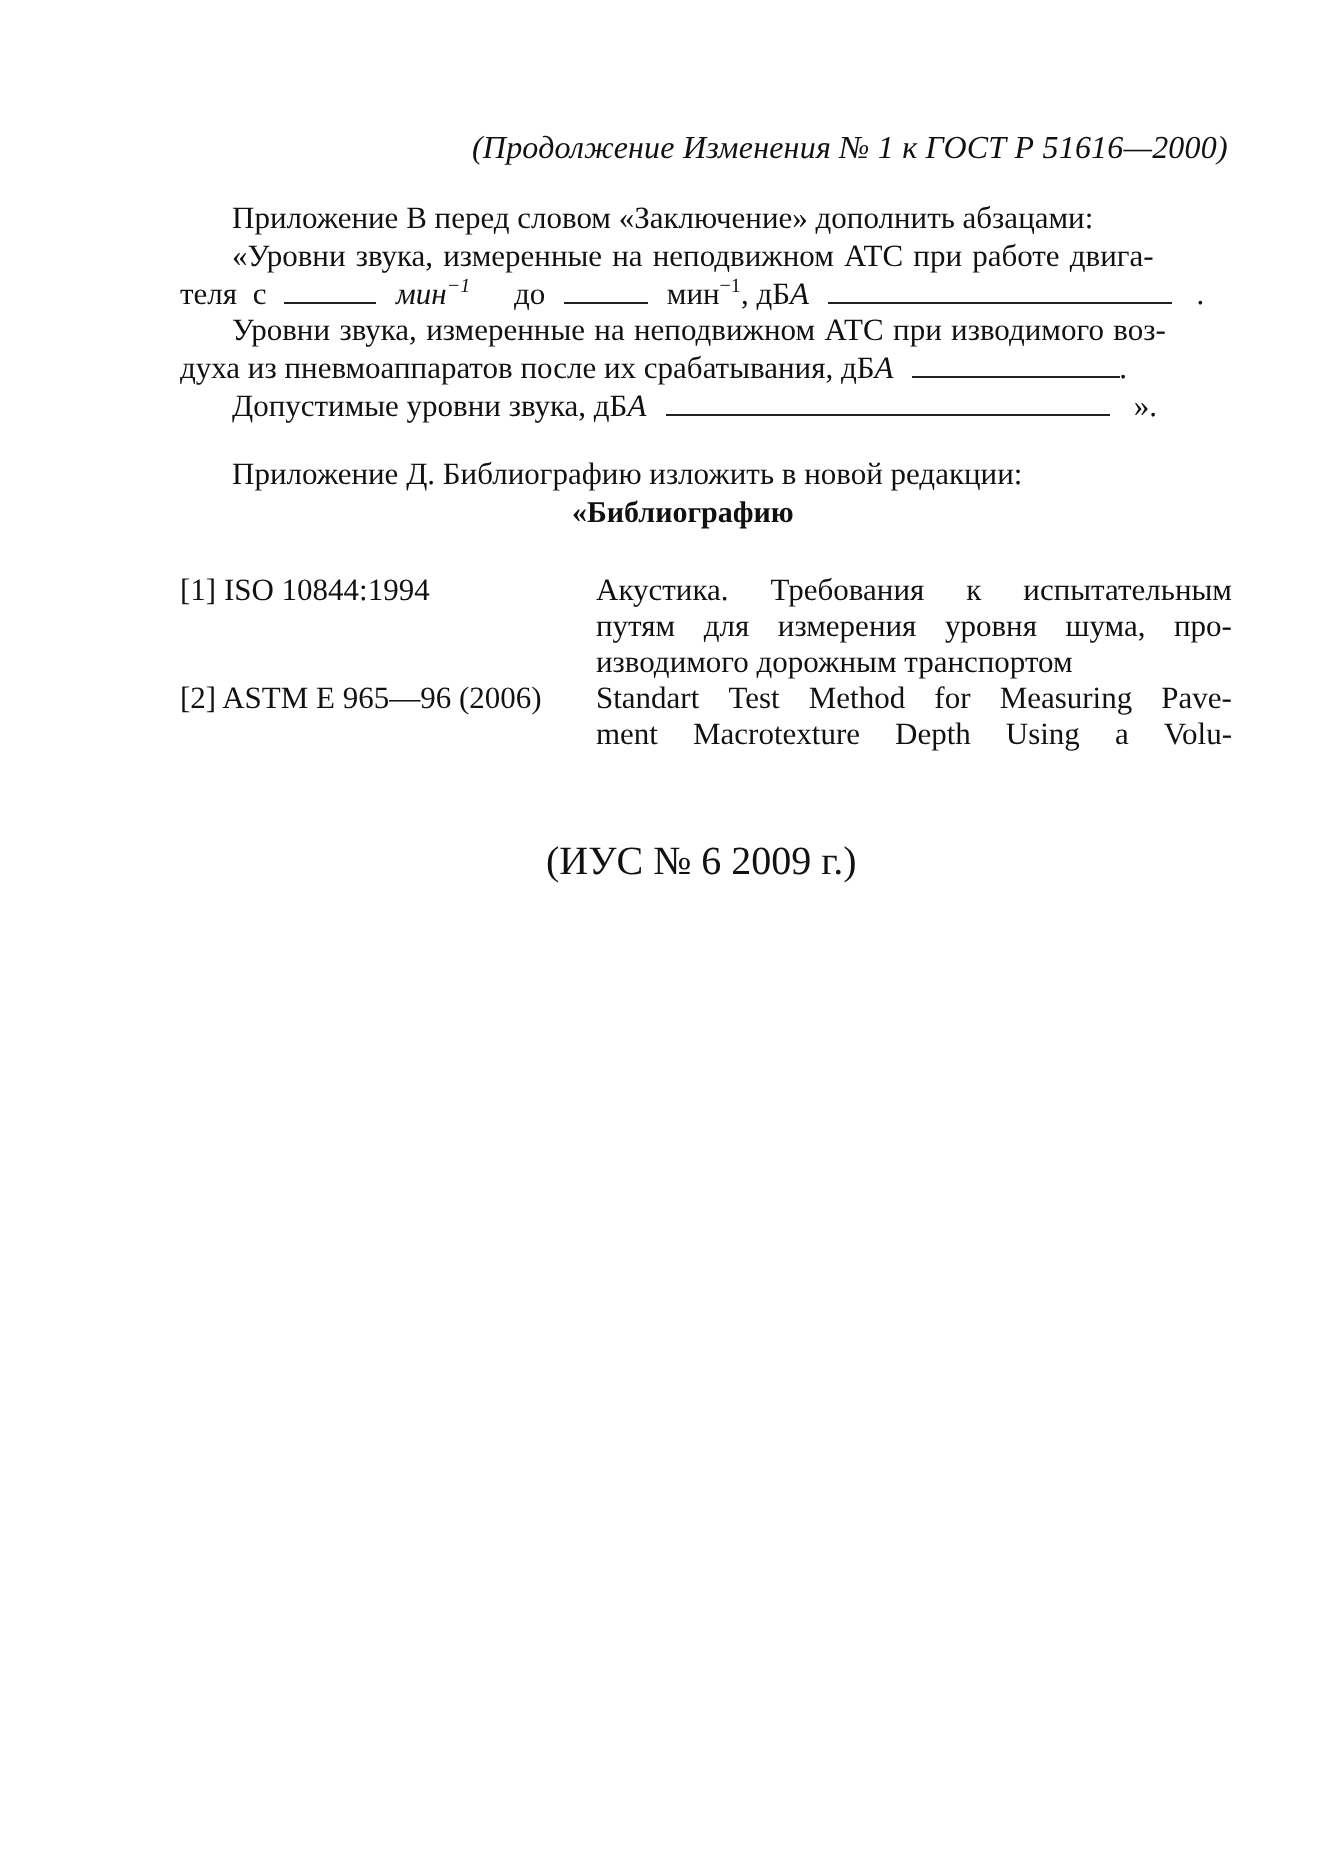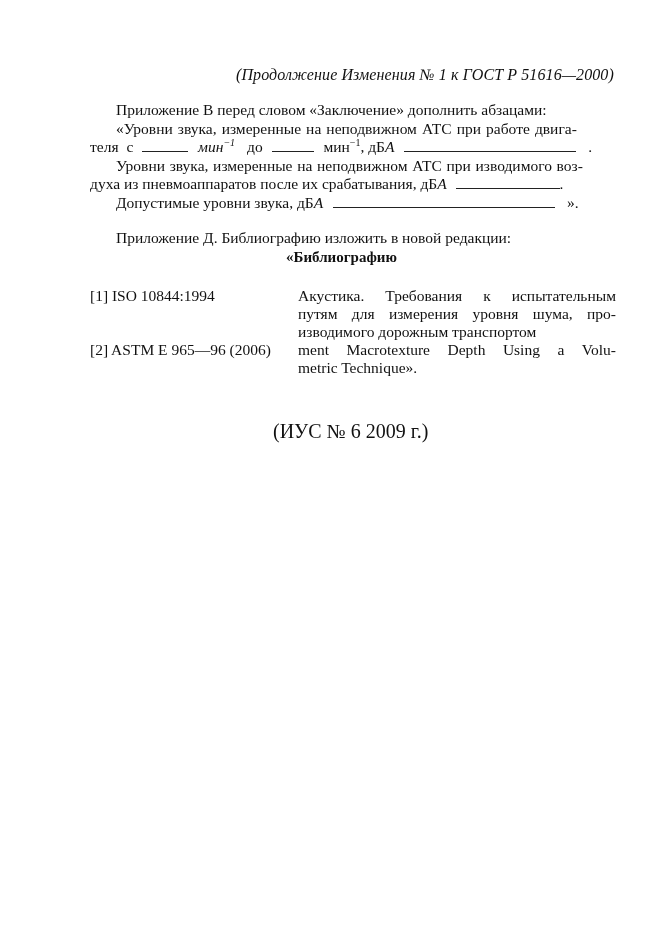--- a/index.html
+++ b/index.html
@@ -25,21 +25,21 @@
 <div class="line" style="left:116px; top:101px;">Приложение В перед словом «Заключение» дополнить абзацами:</div>
 
 <div class="line just" style="left:116px; top:120px; width:500px;">
   <span style="word-spacing:1.2px;">«Уровни звука, измеренные на неподвижном АТС при работе двига-</span>
 </div>
 
 <div class="line" style="left:90px; top:138px; width:526px;">
   <span style="word-spacing:4px;">теля с</span>
   <span class="blank" style="width:46px; margin-left:5px;"></span>
   <span style="margin-left:6px;font-style:italic;"><span>мин</span><sup>−1</sup></span>
-  <span style="margin-left:8px;">до</span>
+  <span style="margin-left:18px;">до</span>
   <span class="blank" style="width:42px; margin-left:5px;"></span>
   <span style="margin-left:6px;"><span>мин</span><sup>−1</sup></span><span>, дБ</span><span class="it">А</span>
   <span class="blank" style="width:172px; margin-left:6px;"></span>
   <span style="margin-left:8px;">.</span>
 </div>
 
 <div class="line" style="left:116px; top:157px; width:500px; word-spacing:0.8px;">Уровни звука, измеренные на неподвижном АТС при изводимого воз-</div>
 
 <div class="line" style="left:90px; top:175px;">
   <span>духа из пневмоаппаратов после их срабатывания, дБ</span><span class="it">А</span>
@@ -72,25 +72,30 @@
     <span>про-</span>
   </div>
   <div class="l last">
     <span>изводимого дорожным транспортом</span>
   </div>
 </div>
 
 <div class="ref-id" style="top:341px;">[2] ASTM E 965—96 (2006)</div>
 <div class="ref-text" style="top:341px;">
   <div class="l">
+    <span>Standart</span>
+    <span>Test</span>
+    <span>Method</span>
+    <span>for</span>
+    <span>Measuring</span>
+    <span>Pave-</span>
+  </div>
+  <div class="l">
     <span>ment</span>
     <span>Macrotexture</span>
     <span>Depth</span>
     <span>Using</span>
     <span>a</span>
     <span>Volu-</span>
   </div>
-  <div class="l last">
-    <span>metric Technique».</span>
-  </div>
 </div>
 
 <div class="line" style="left:273px; top:422px; font-size:20px;">(ИУС № 6  2009 г.)</div>
 
 </body></html>

